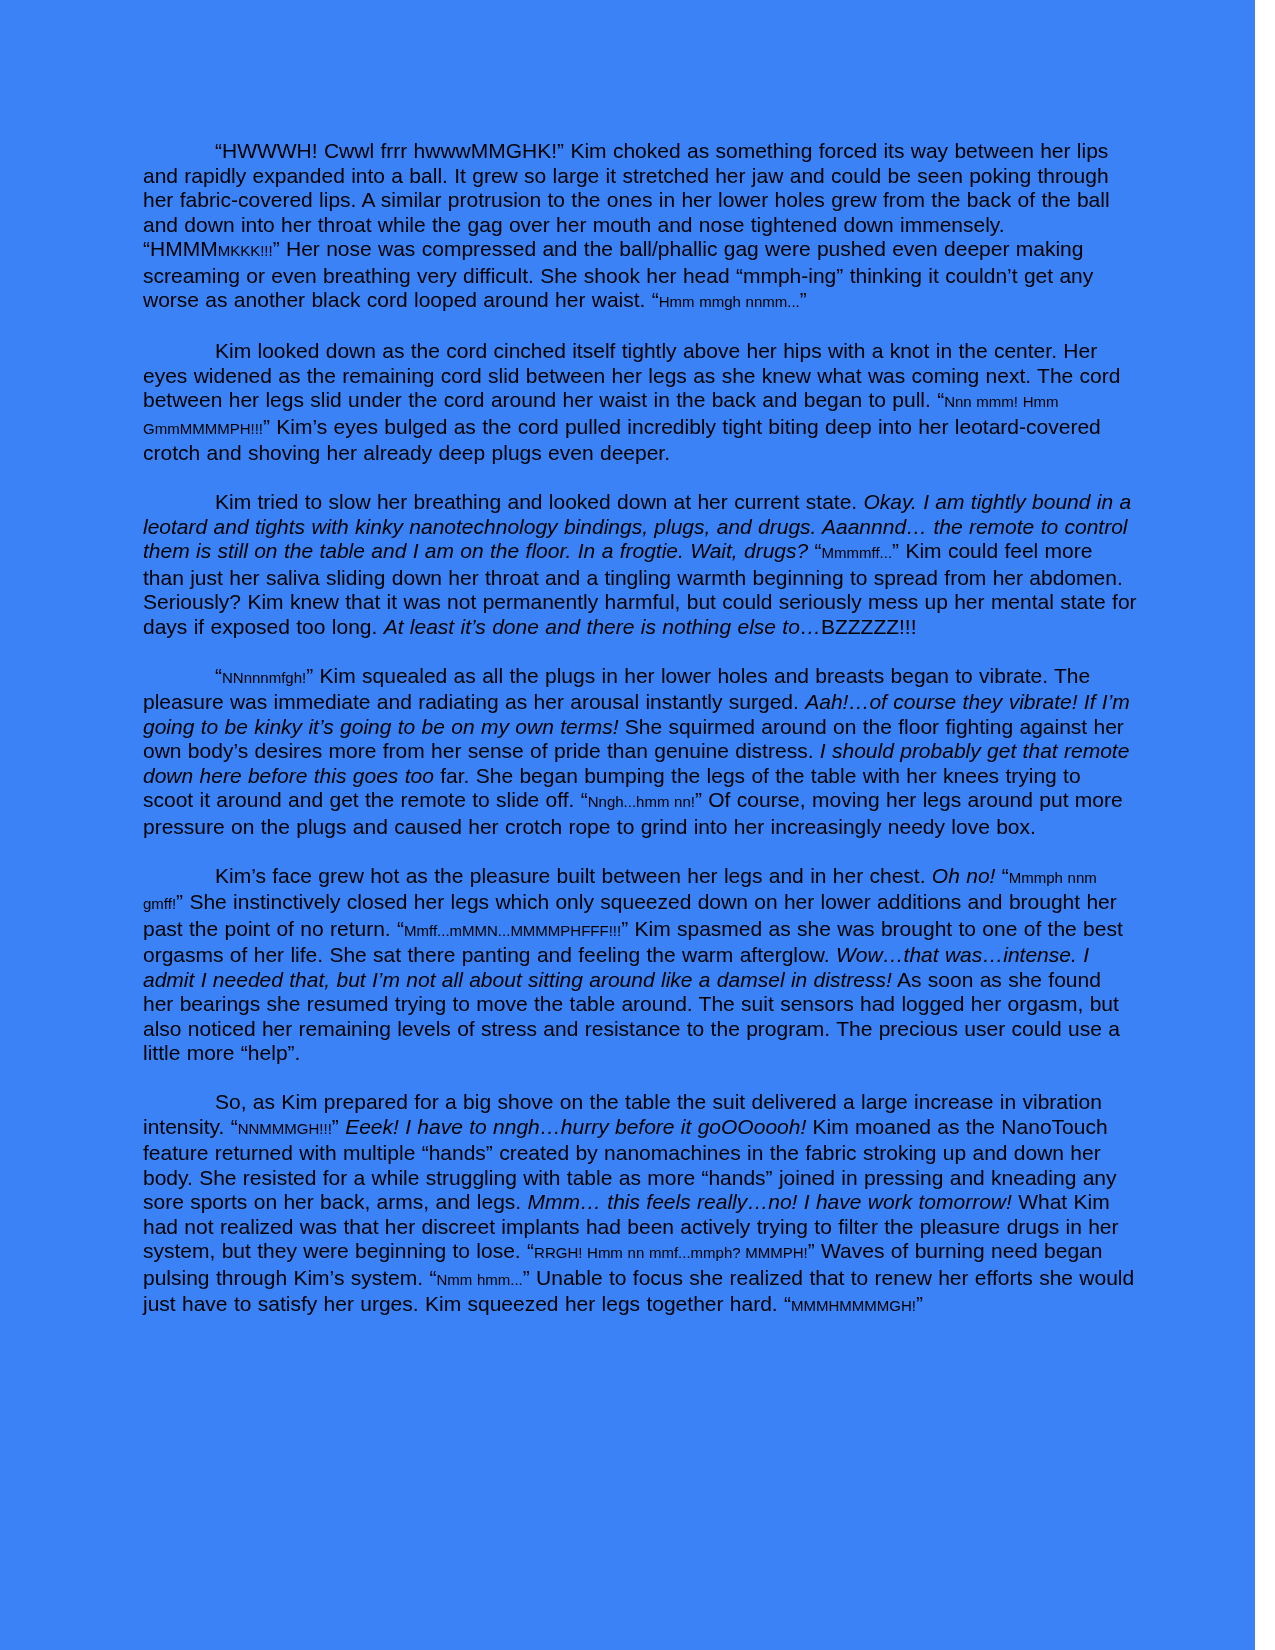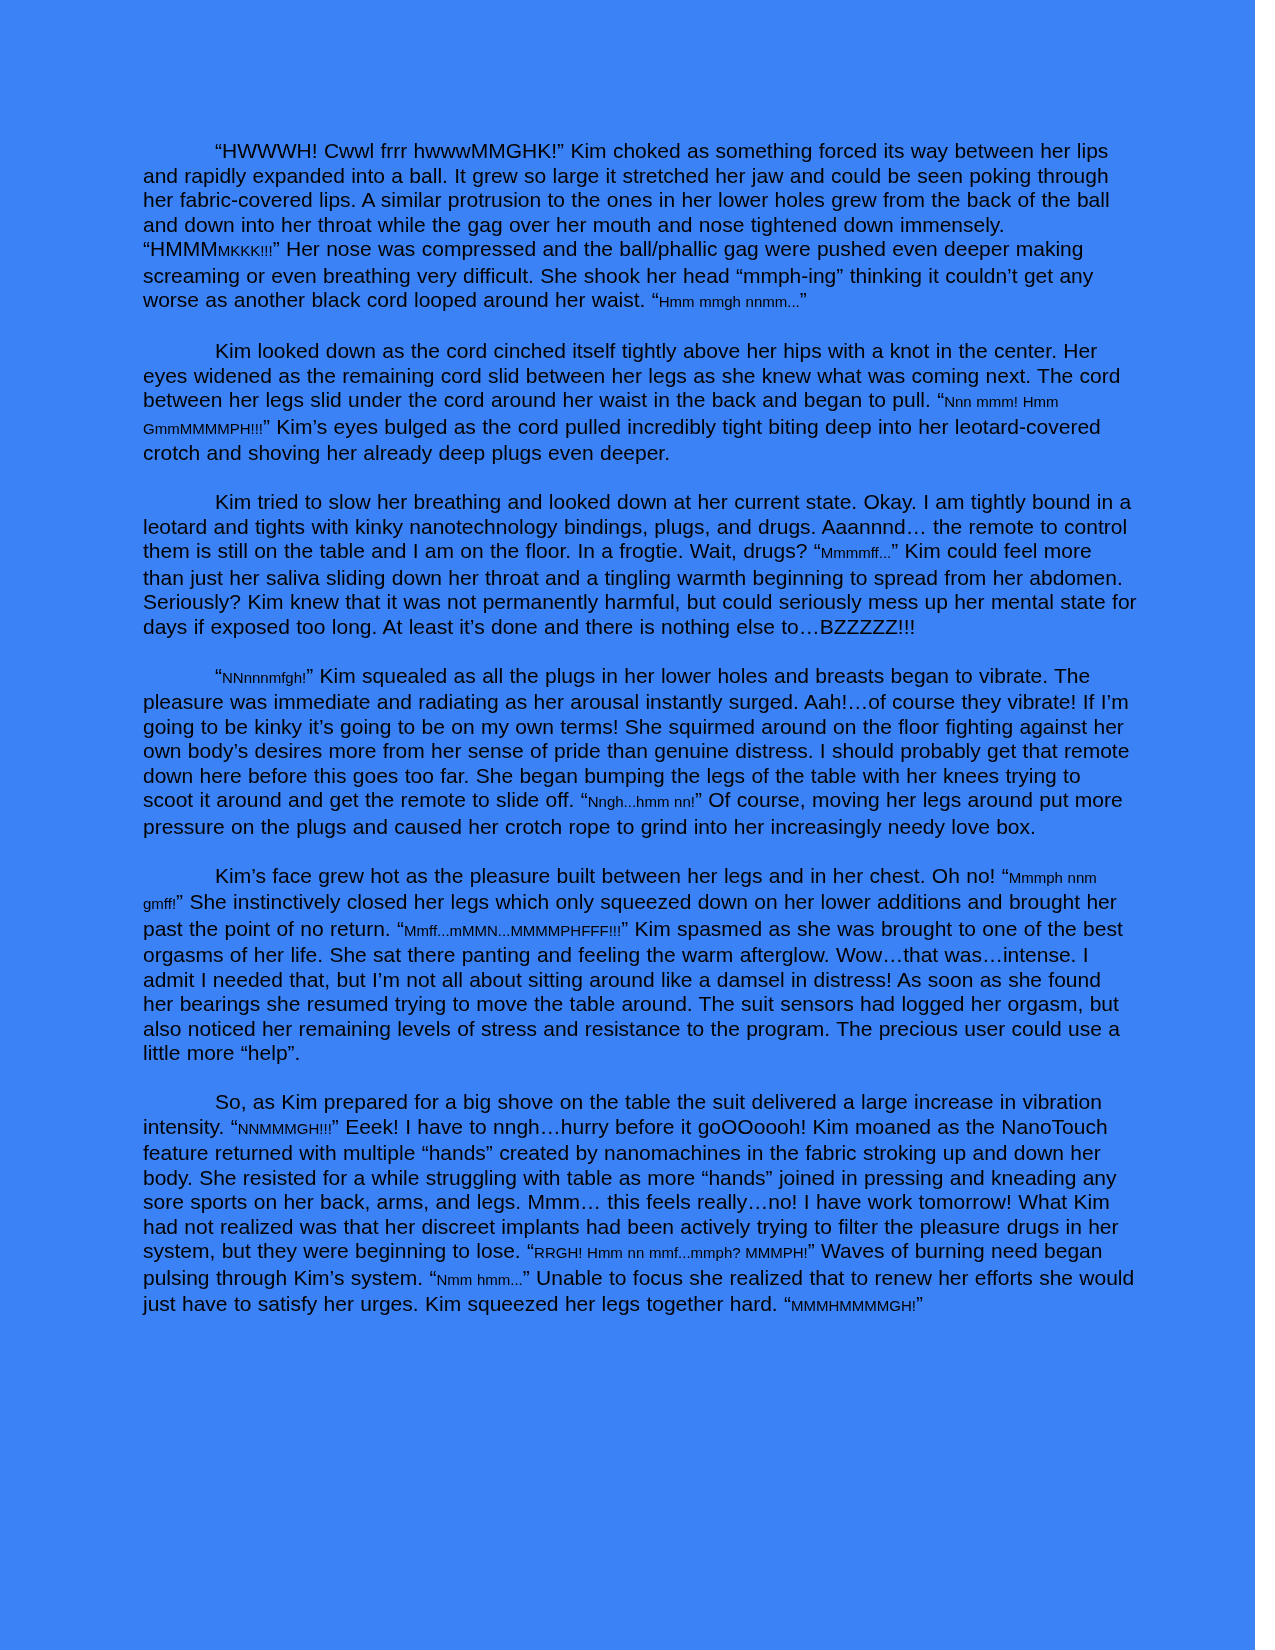--- a/index.html
+++ b/index.html
@@ -27,21 +27,21 @@
     word-spacing: 0.5px;
   }
   .para {
     margin: 0 0 24.5px 0;
     text-indent: 72px;
   }
   .para:last-child {
     margin-bottom: 0;
   }
   .run-n { font-style: normal; }
-  .run-i { }
+  .run-i { font-style: italic; }
   .run-s { font-size: 15px; }
 </style>
 </head>
 <body>
 
 <div class="page">
   <div class="text-block" style="color: rgb(0, 0, 0);">
       <p class="para"><span class="run-n">“HWWWH! Cwwl frrr hwwwMMGHK!” Kim choked as something forced its way between her lips and rapidly expanded into a ball. It grew so large it stretched her jaw and could be seen poking through her fabric-covered lips. A similar protrusion to the ones in her lower holes grew from the back of the ball and down into her throat while the gag over her mouth and nose tightened down immensely. “HMMM</span><span class="run-s">MKKK!!!</span><span class="run-n">” Her nose was compressed and the ball/phallic gag were pushed even deeper making screaming or even breathing very difficult. She shook her head “mmph-ing” thinking it couldn’t get any worse as another black cord looped around her waist. “</span><span class="run-s">Hmm mmgh nnmm...</span><span class="run-n">”</span></p>
       <p class="para"><span class="run-n">Kim looked down as the cord cinched itself tightly above her hips with a knot in the center. Her eyes widened as the remaining cord slid between her legs as she knew what was coming next. The cord between her legs slid under the cord around her waist in the back and began to pull. “</span><span class="run-s">Nnn mmm! Hmm GmmMMMMPH!!!</span><span class="run-n">” Kim’s eyes bulged as the cord pulled incredibly tight biting deep into her leotard-covered crotch and shoving her already deep plugs even deeper.</span></p>
       <p class="para"><span class="run-n">Kim tried to slow her breathing and looked down at her current state. </span><span class="run-i">Okay. I am tightly bound in a leotard and tights with kinky nanotechnology bindings, plugs, and drugs. Aaannnd… the remote to control them is still on the table and I am on the floor. In a frogtie. Wait, drugs?</span><span class="run-n"> “</span><span class="run-s">Mmmmff...</span><span class="run-n">” Kim could feel more than just her saliva sliding down her throat and a tingling warmth beginning to spread from her abdomen. Seriously? Kim knew that it was not permanently harmful, but could seriously mess up her mental state for days if exposed too long. </span><span class="run-i">At least it’s done and there is nothing else to…</span><span class="run-n">BZZZZZ!!!</span></p>

